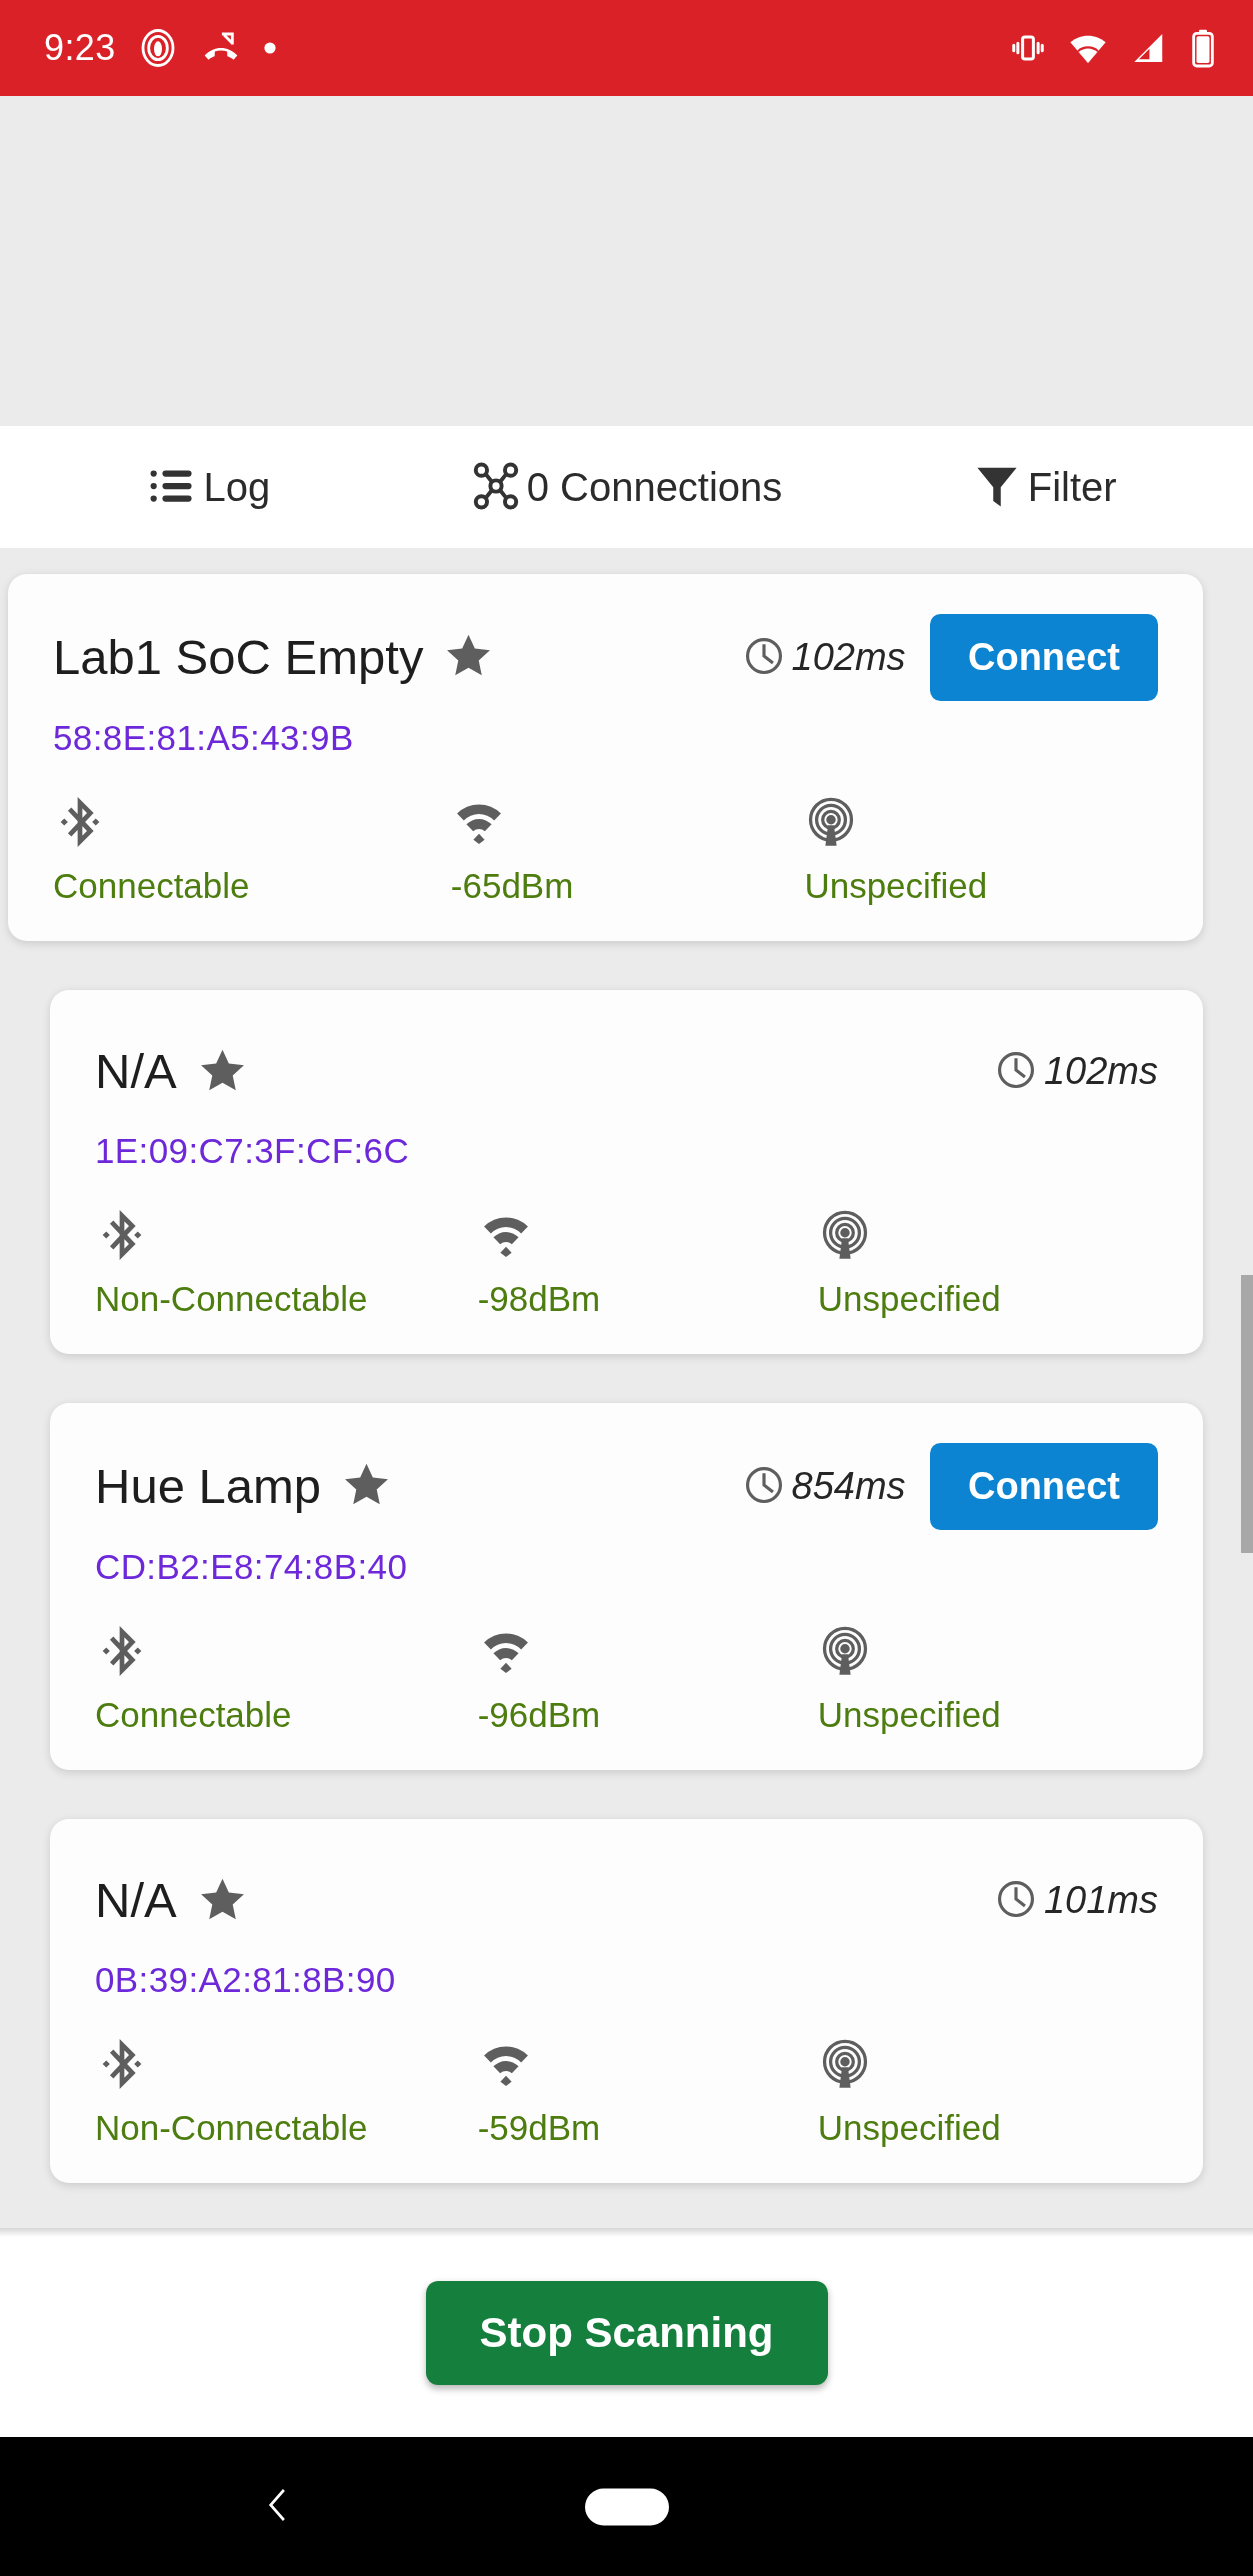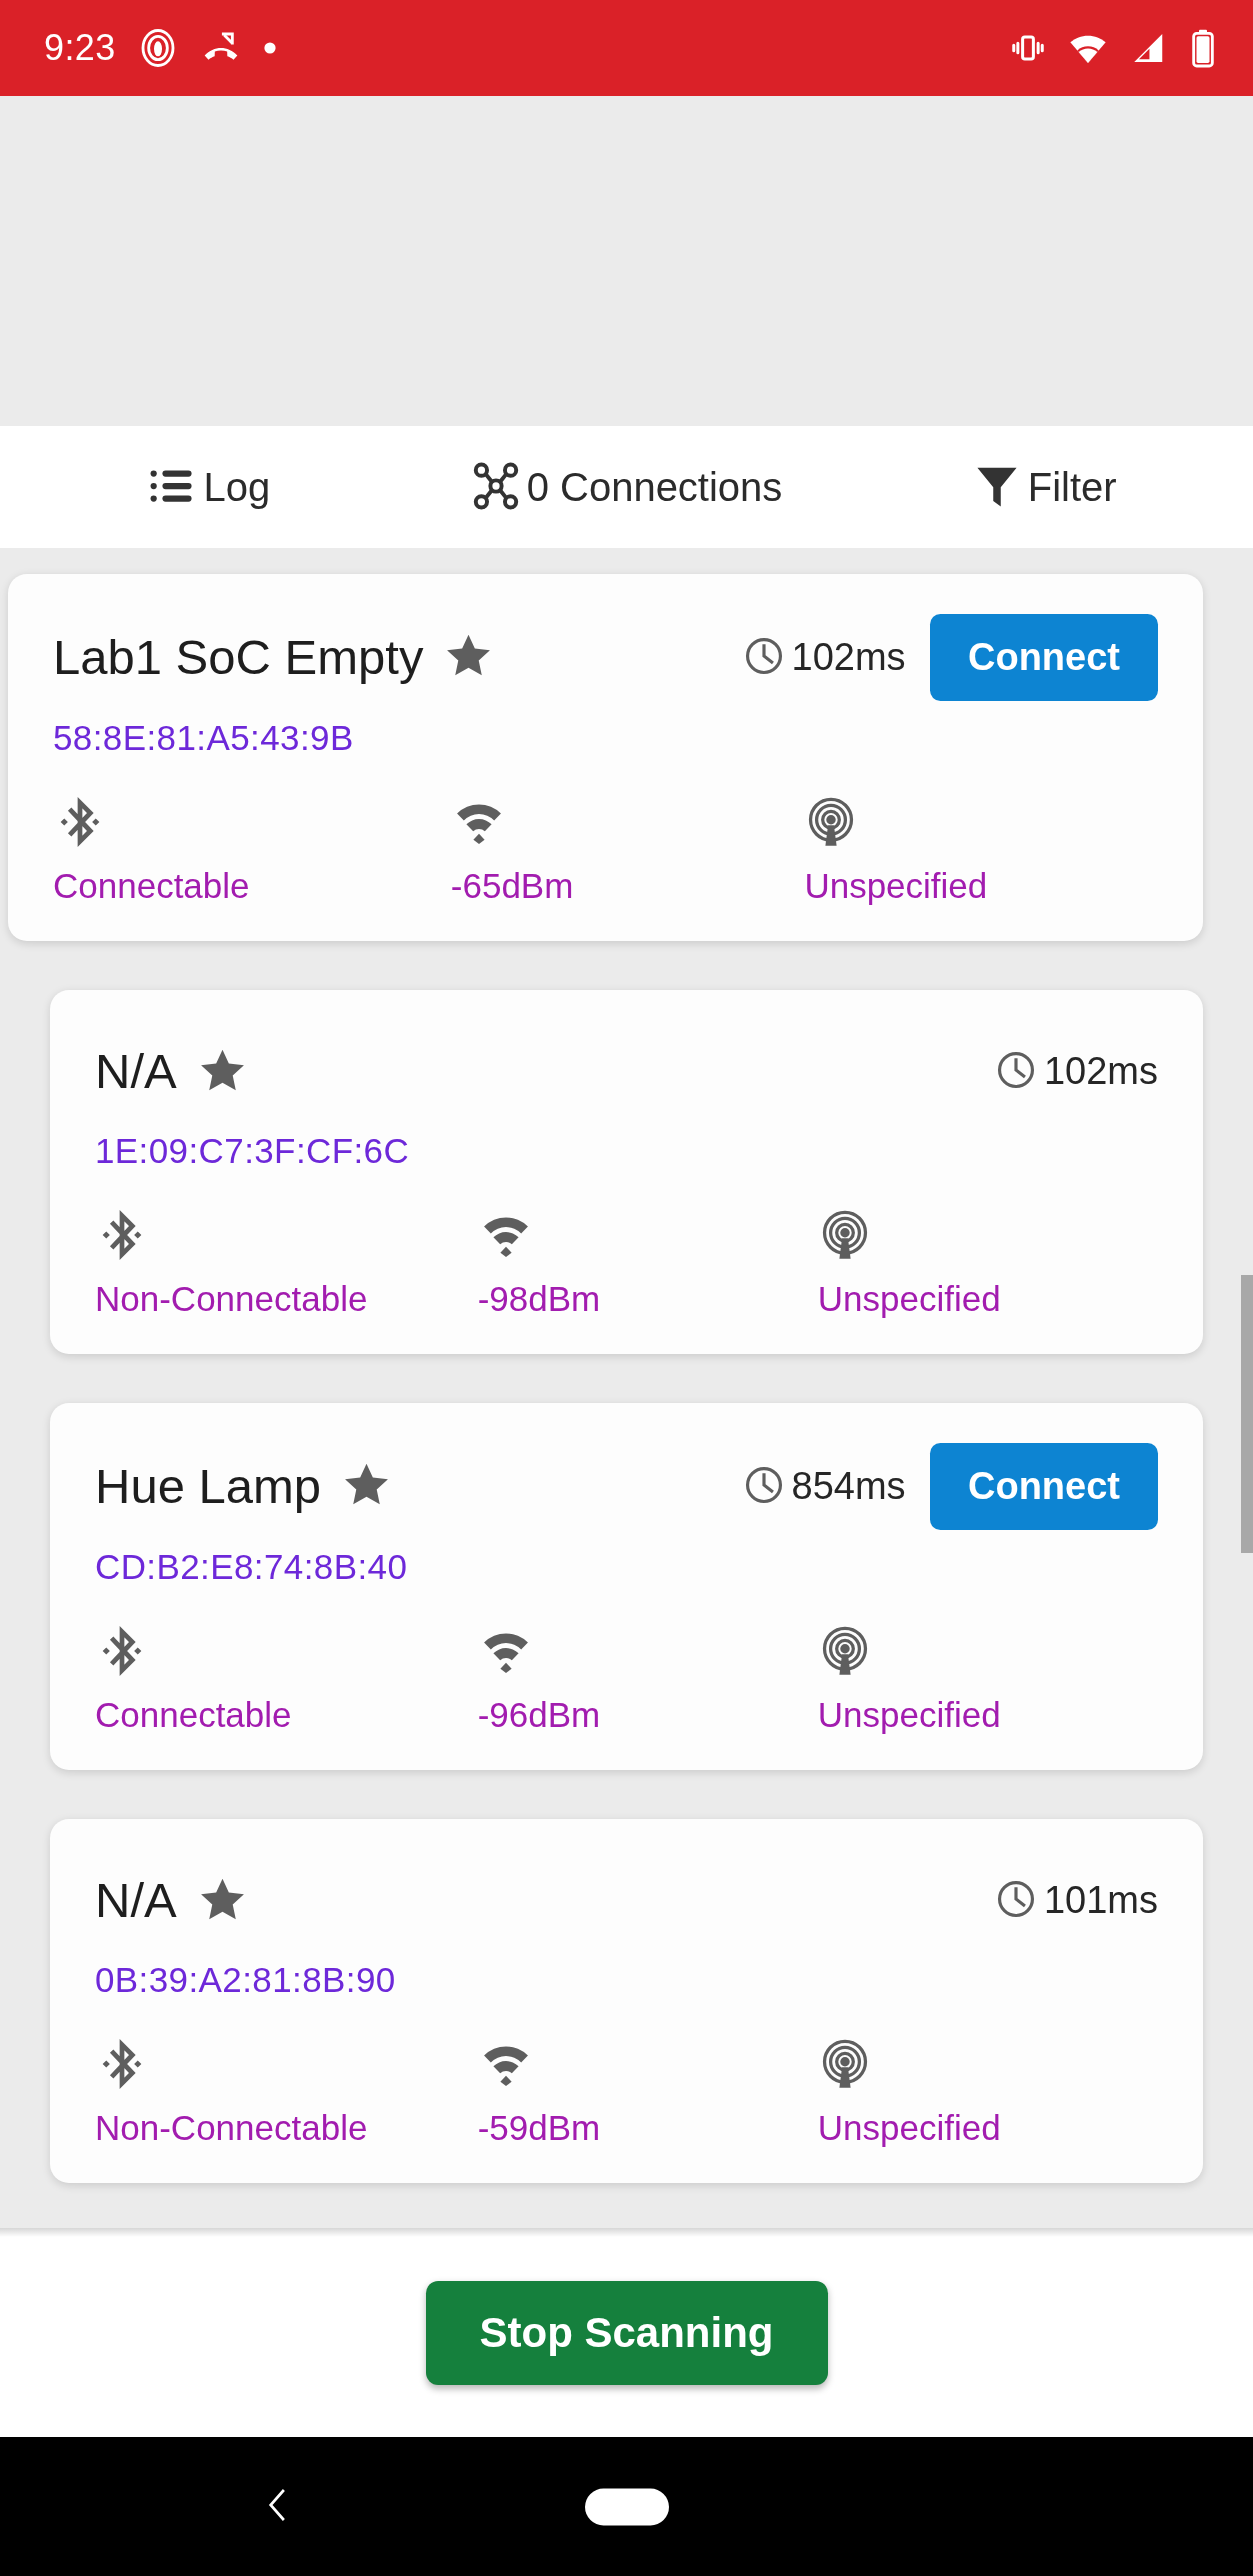--- a/index.html
+++ b/index.html
@@ -68,37 +68,37 @@
   }
   .card:first-child{ margin-top:26px;margin-left:8px; }
   .card-head{ display:flex; align-items:center; min-height:84px; }
   .dev-name{
     font-size:49px; color:#1e1e1e; font-weight:400; white-space:nowrap;
     line-height:1;
   }
   .star{ margin-left:21px; flex:0 0 auto; display:block; }
   .head-right{ margin-left:auto; display:flex; align-items:center; gap:24.4px; }
   .latency{ display:flex; align-items:center; gap:7px; }
-  .latency-text{ font-size:38px; color:#262626; }
+  .latency-text{ font-size:38px; color:#262626;font-style:italic; }
   .connect-btn{
     background:#0d84d2; color:#ffffff; font-size:38px; font-weight:700;
     border:none; border-radius:10.4px; padding:24.4px 38px; cursor:pointer;
     line-height:1; white-space:nowrap;
   }
   .mac{
     font-size:35px; color:#6d28d9; margin-top:19px; letter-spacing:0.4px;
     line-height:1;
   }
   .attrs{ display:flex; margin-top:35px; }
   .attr{ display:flex; flex-direction:column; align-items:flex-start; }
   .attr:nth-child(1){ width:36%; }
   .attr:nth-child(2){ width:32%; }
   .attr:nth-child(3){ width:32%; }
   .attr-icon{ height:64px; display:flex; align-items:center; }
-  .attr-label{ font-size:35px; color:#a21caf; margin-top:14px; line-height:1; white-space:nowrap; }
+  .attr-label{ font-size:35px; color:#4d7c0f; margin-top:14px; line-height:1; white-space:nowrap; }
 
   
   .scrollthumb{
     position:absolute; right:0; top:727px; width:12.2px; height:278px;
     background:#a8a8a8; border-radius:0;
   }
 
   
   .bottombar{
     position:absolute; top:2228px; left:0; width:1253px; height:209px;

